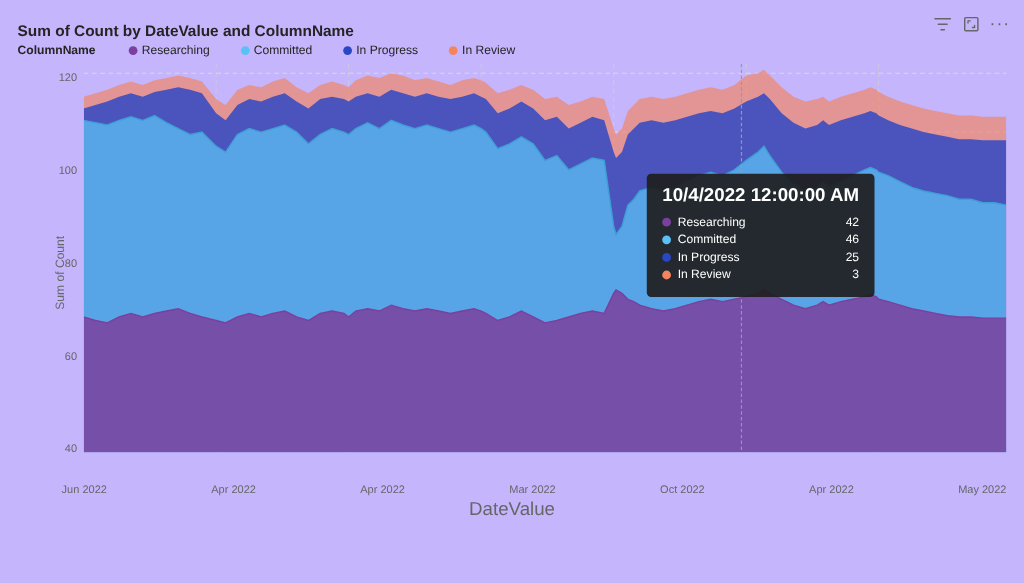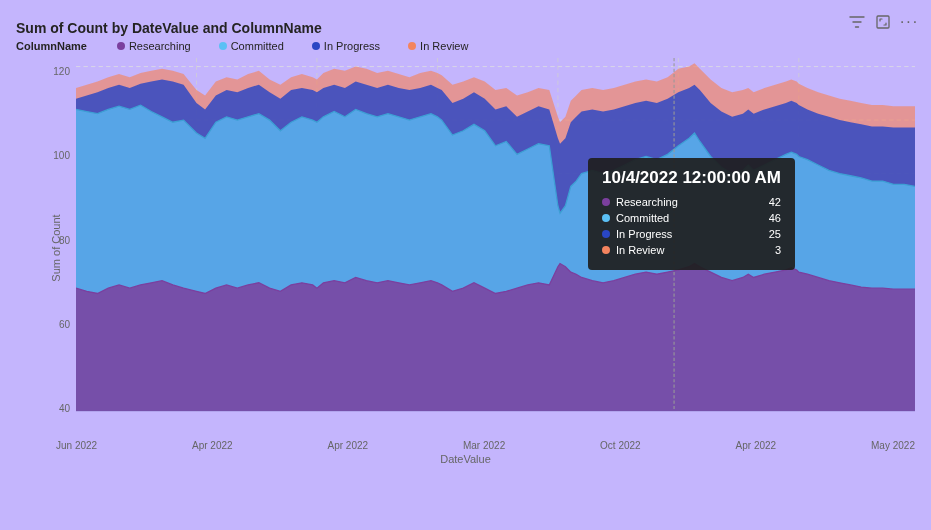--- a/index.html
+++ b/index.html
@@ -94,21 +94,21 @@
     .x-axis {
       display: flex;
       justify-content: space-between;
       padding-left: 40px;
       font-size: 10px;
       color: #666;
       margin-top: 2px;
     }
     .x-axis-title {
       text-align: center;
-      font-size: 11px;
+      font-size: 17px;
       color: #666;
       margin-top: 2px;
     }
     .tooltip-box {
       position: absolute;
       right: 120px;
       top: 100px;
       background: rgba(30,30,30,0.92);
       color: #fff;
       border-radius: 4px;

